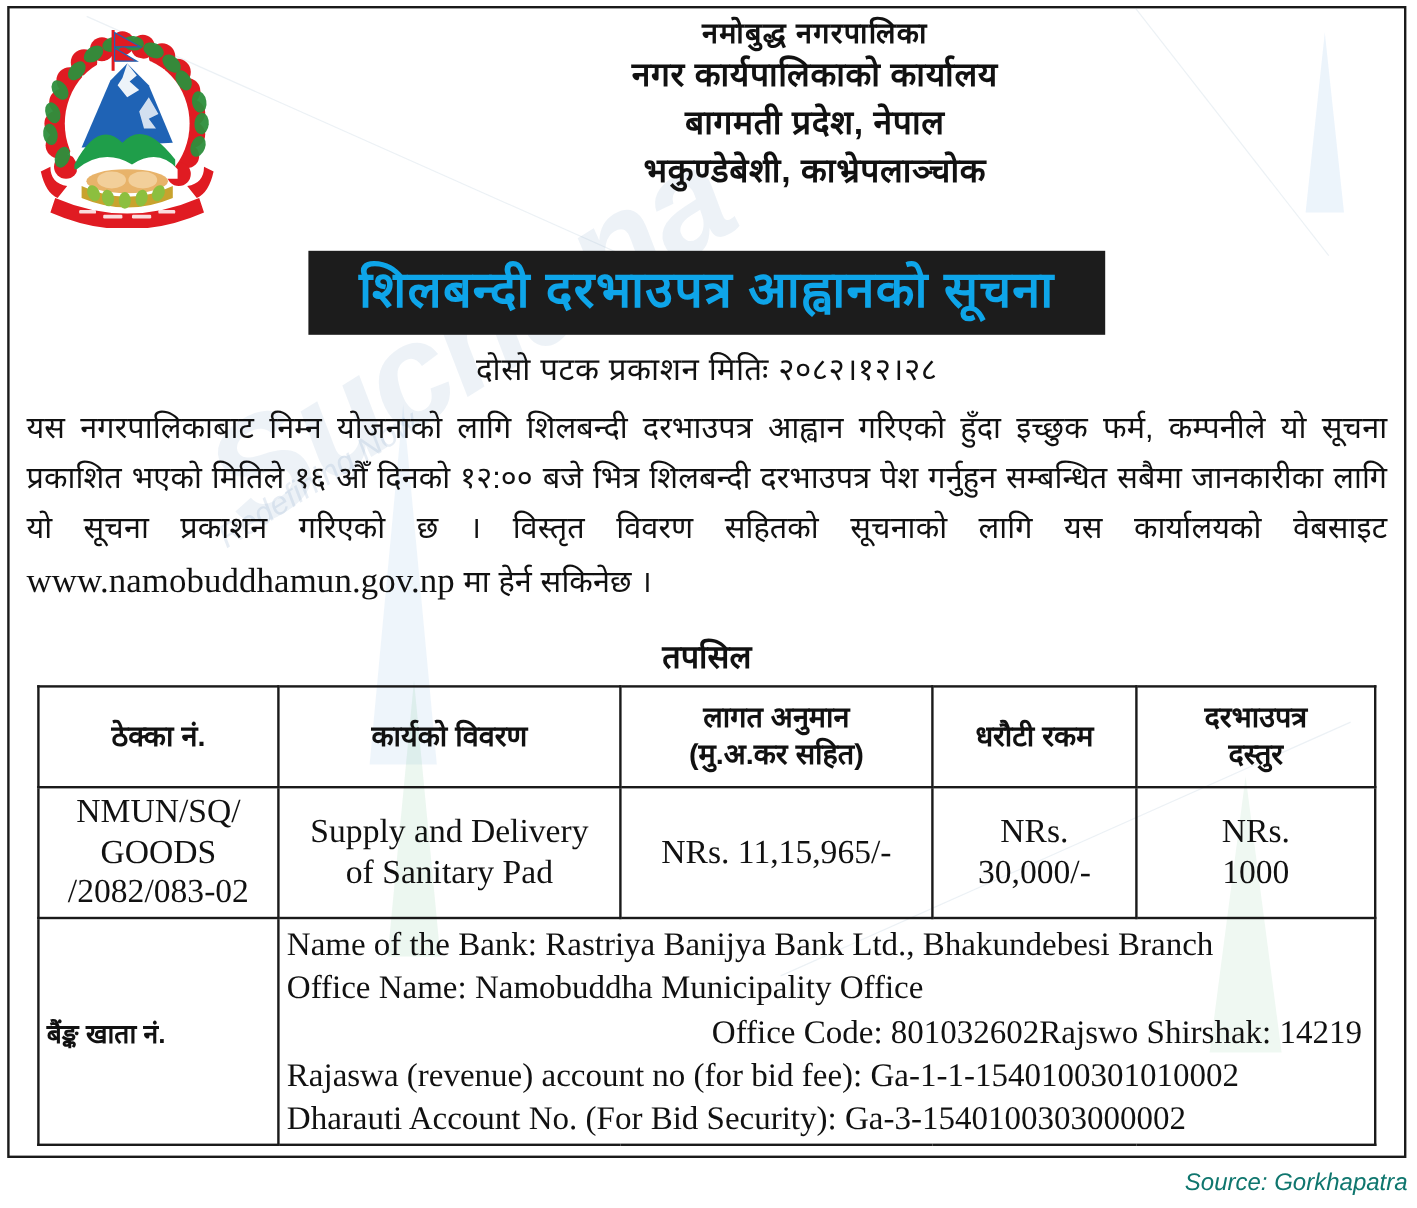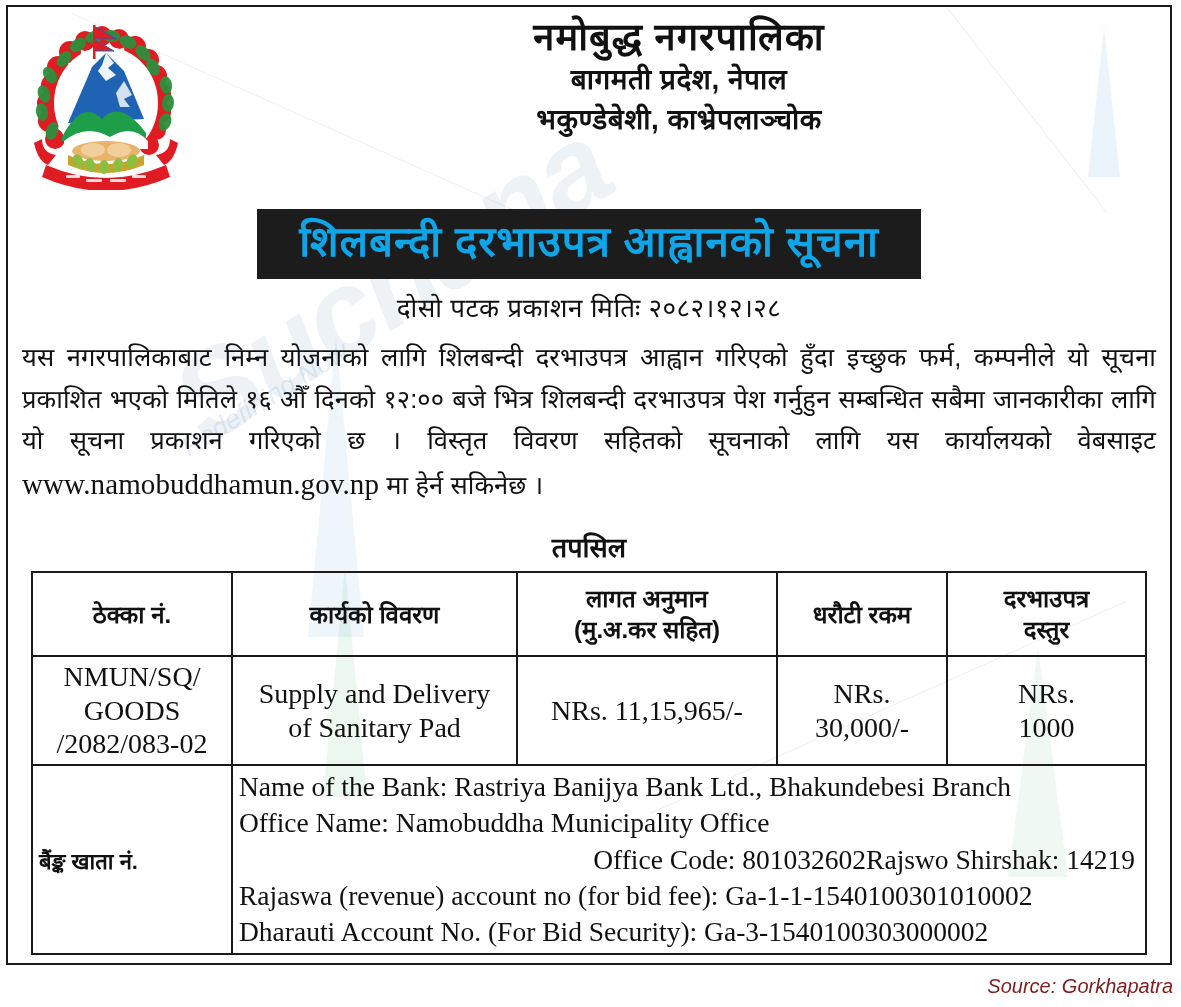--- a/index.html
+++ b/index.html
@@ -130,21 +130,21 @@
   .header-text {
     position: absolute;
     left: 200px;
     right: 20px;
     top: 8px;
     text-align: center;
   }
   .org-name {
     font-family: "Liberation Sans", sans-serif;
     font-weight: 700;
-    font-size: 38px;
+    font-size: 24px;
     line-height: 1.18;
     letter-spacing: 1px;
   }
   .org-sub {
     font-family: "Liberation Sans", sans-serif;
     font-weight: 700;
     font-size: 28px;
     line-height: 1.42;
     letter-spacing: 0.5px;
   }
@@ -257,21 +257,21 @@
   col.c5 { width: 199px; }
 
   
   .source-line {
     position: absolute;
     right: 8px;
     top: 975px;
     font-family: "Liberation Sans", sans-serif;
     font-style: italic;
     font-size: 20px;
-    color: #7f1d1d;
+    color: #0f766e;
   }
 </style>
 </head>
 <body>
 
 <div id="page-frame">
 
   <div class="watermark-layer">
     <div class="wm-arrow"></div>
     <div class="wm-arrow2"></div>
@@ -368,20 +368,21 @@
             <rect x="46" y="160" width="14" height="3" rx="1"></rect>
             <rect x="66" y="164" width="16" height="3" rx="1"></rect>
             <rect x="90" y="164" width="16" height="3" rx="1"></rect>
             <rect x="112" y="160" width="14" height="3" rx="1"></rect>
           </g>
         </svg>
       </div>
 
       <div class="header-text">
         <div class="org-name">नमोबुद्ध नगरपालिका</div>
+        <div class="org-sub">नगर कार्यपालिकाको कार्यालय</div>
         <div class="org-sub">बागमती प्रदेश, नेपाल</div>
         <div class="org-sub">भकुण्डेबेशी, काभ्रेपलाञ्चोक</div>
       </div>
     </div>
 
     <div class="banner-wrap">
       <div class="banner">शिलबन्दी दरभाउपत्र आह्वानको सूचना</div>
     </div>
     <div class="pub-date">दोसो पटक प्रकाशन मितिः २०८२।१२।२८</div>
 

